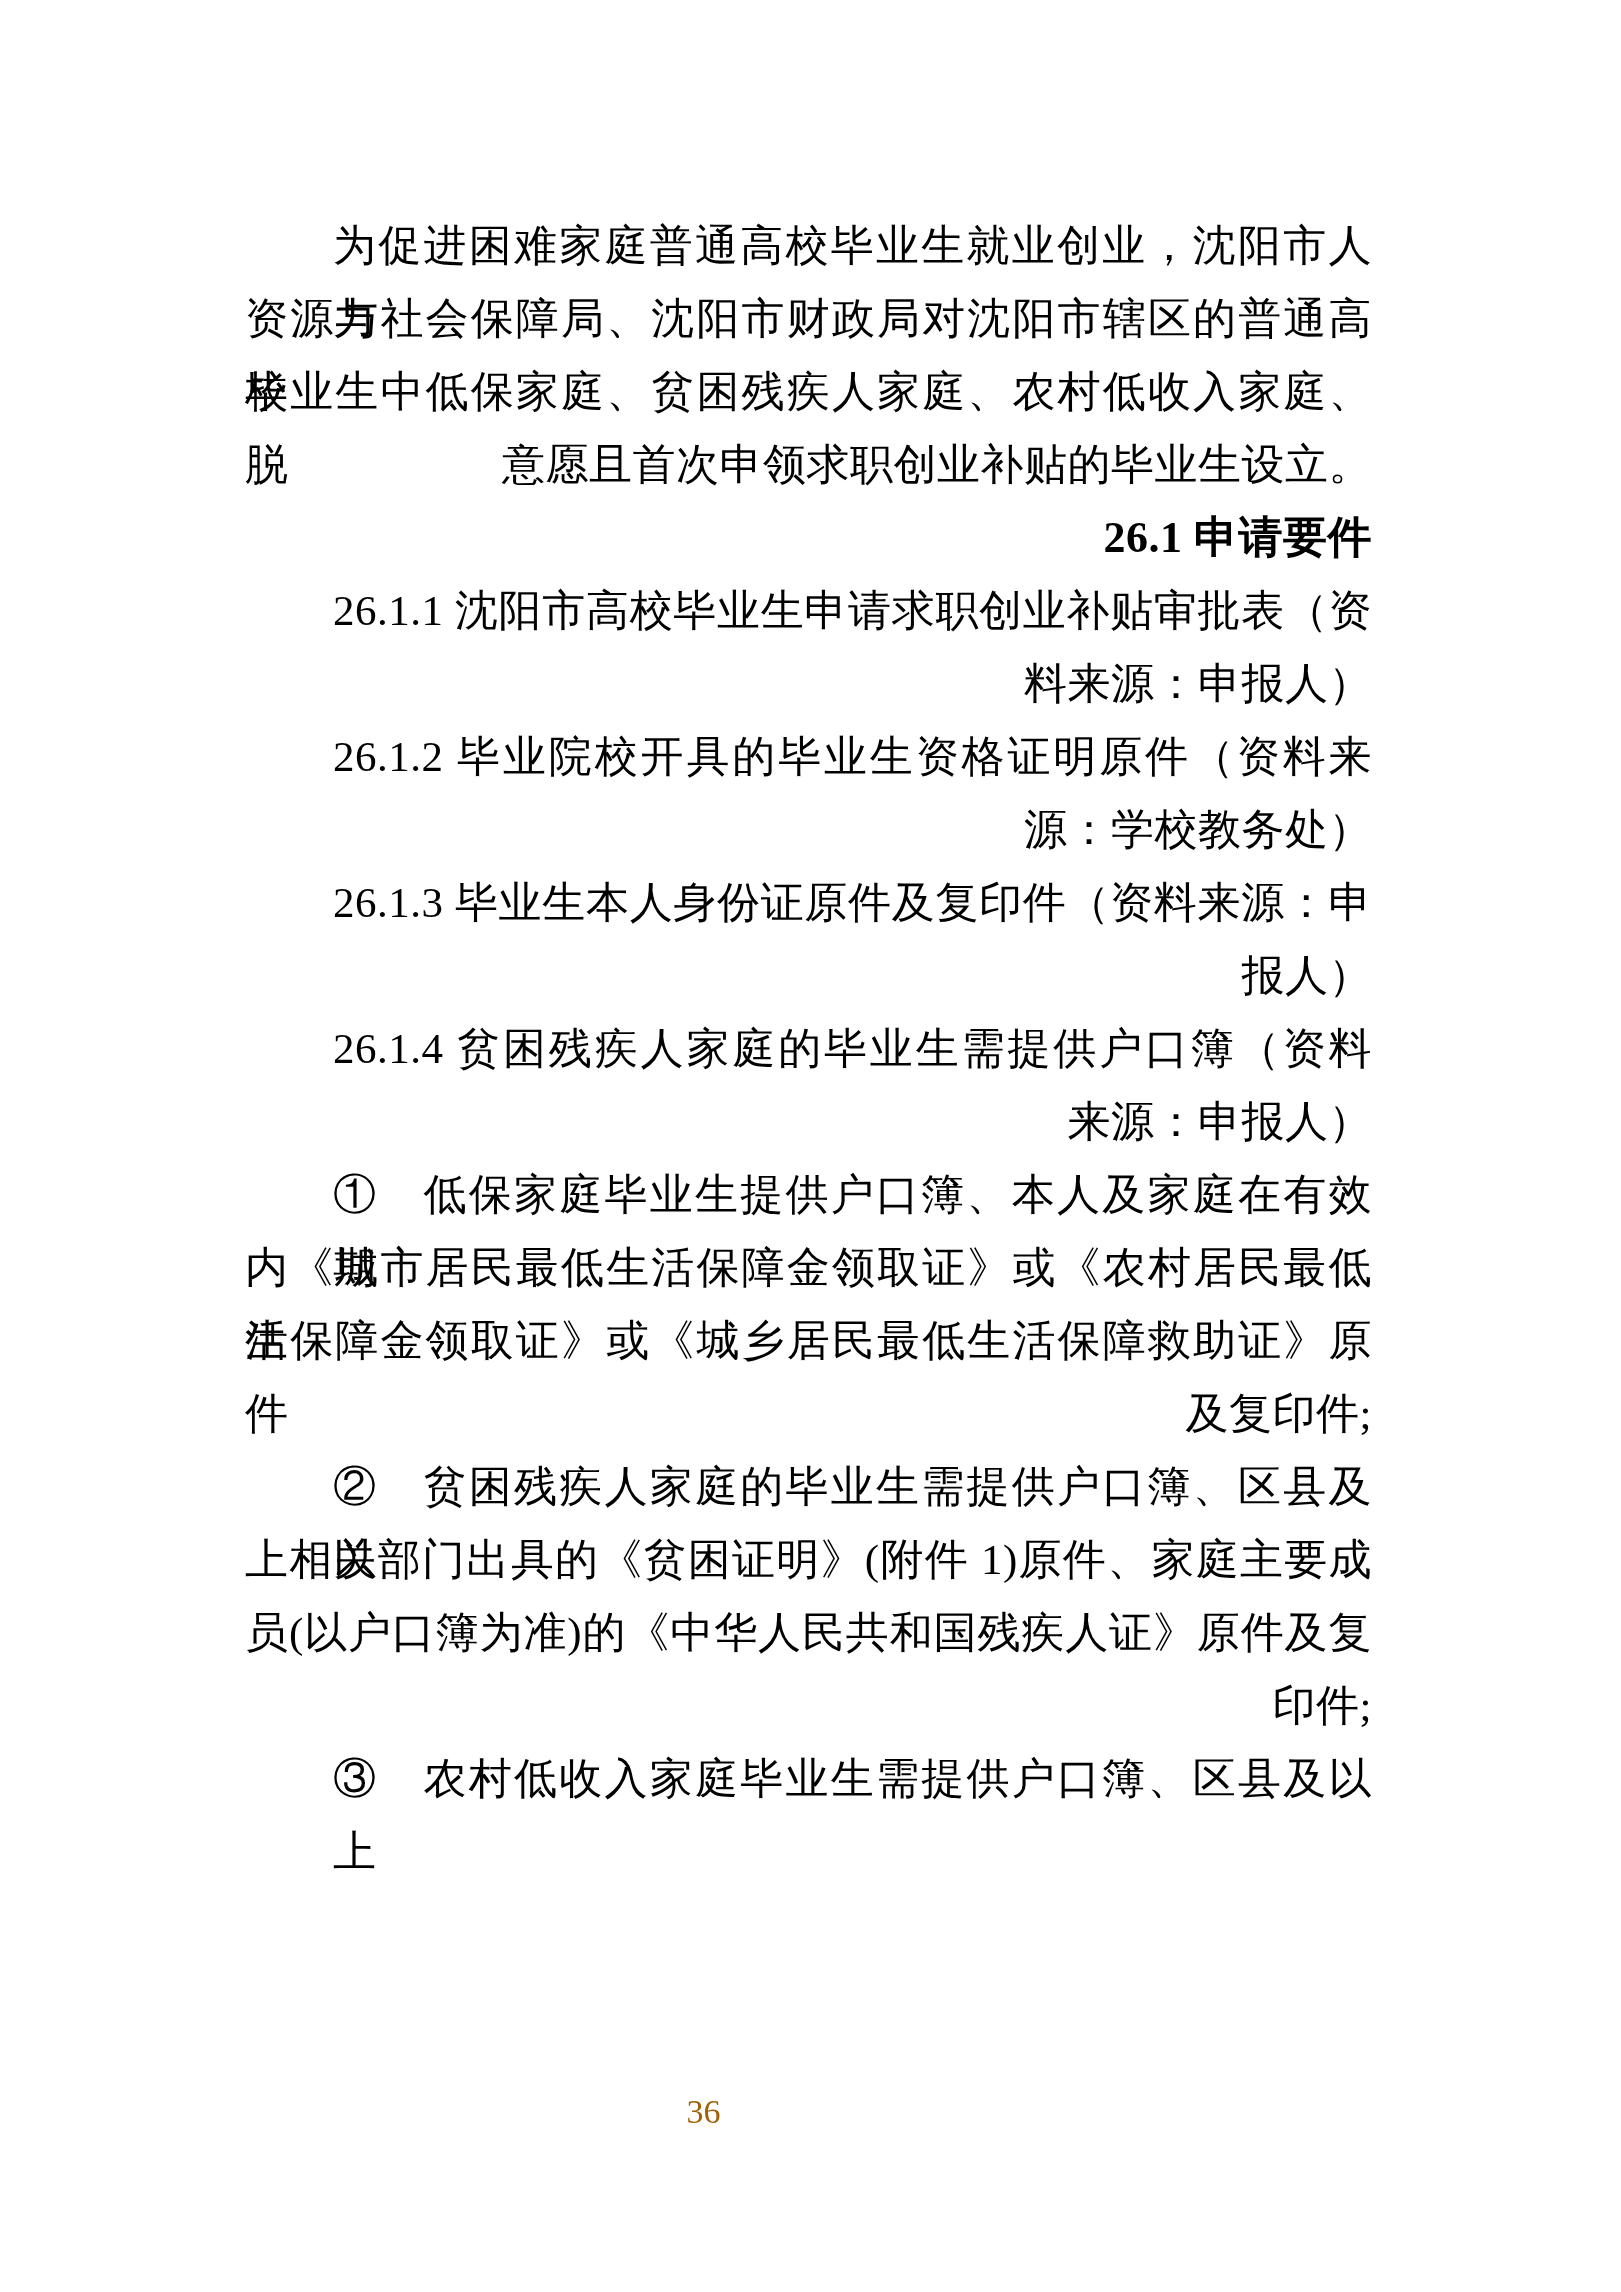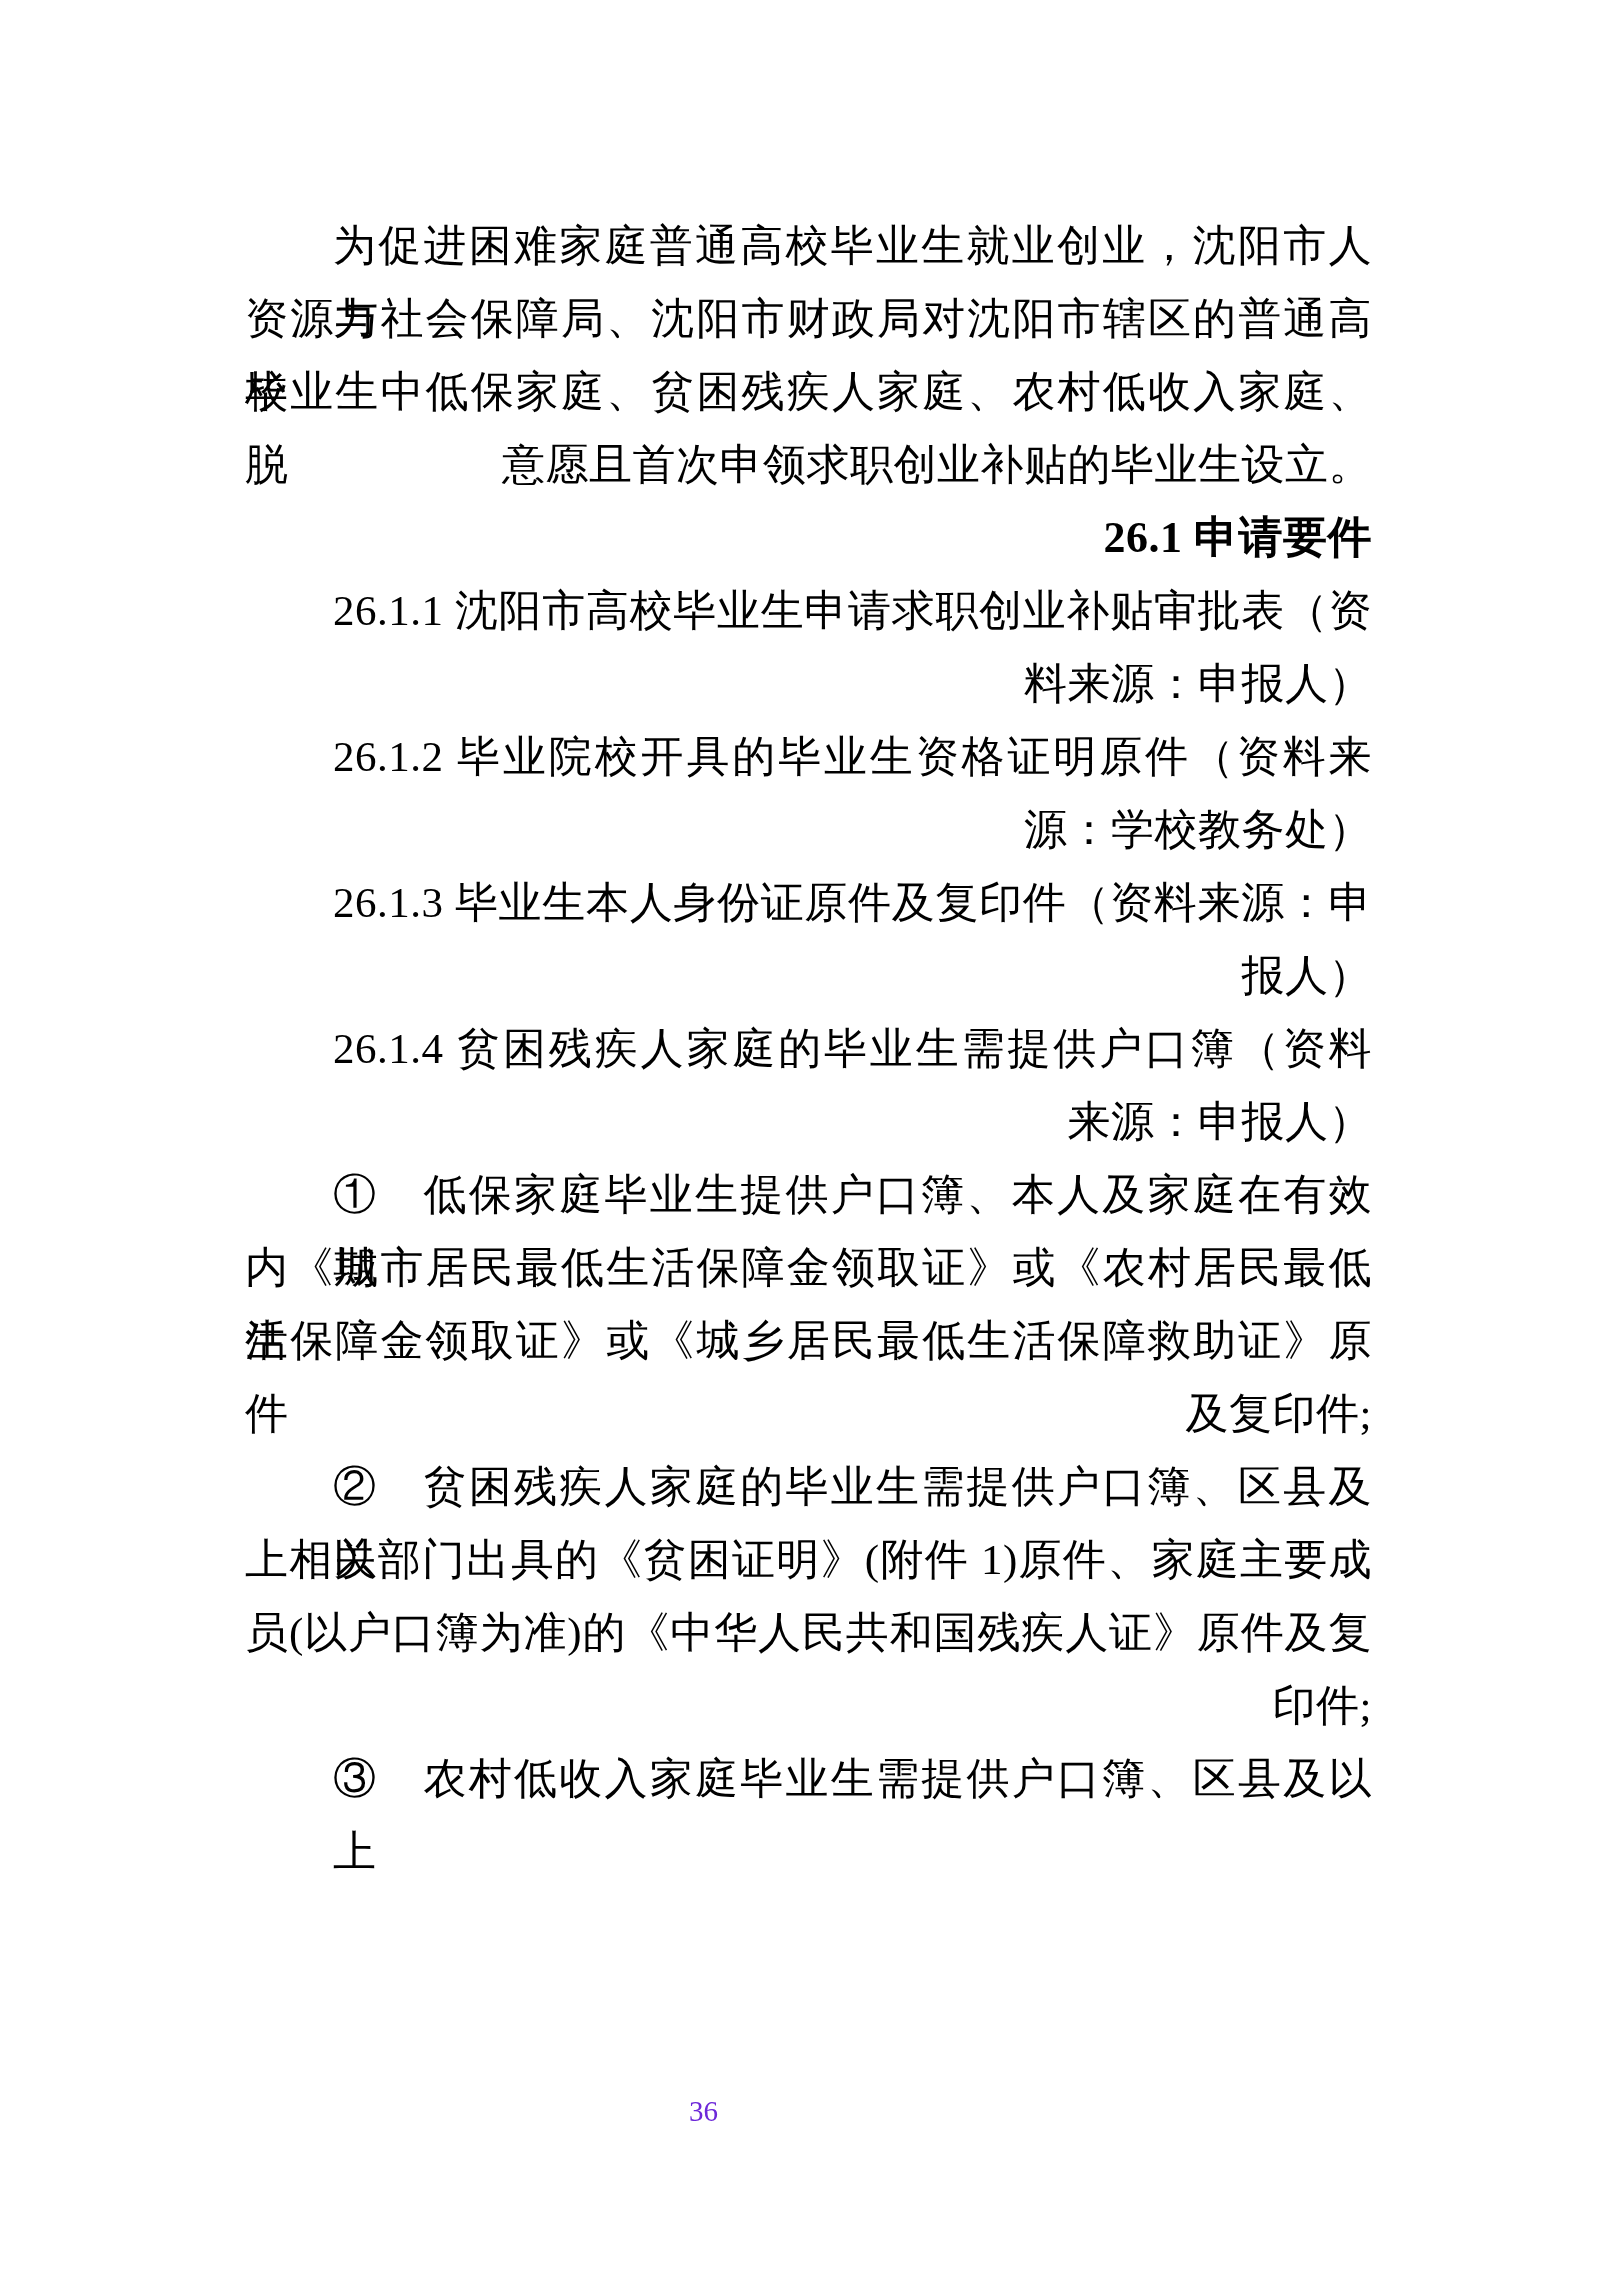--- a/index.html
+++ b/index.html
@@ -44,24 +44,24 @@
     font-weight: 700;
     font-family: Liberation Serif, serif;
     font-size: 44px;
   }
   .page-number {
     position: absolute;
     top: 2092px;
     left: 0;
     width: 100%;
     text-align: center;
-    font-size: 29px;
+    font-size: 34px;
     line-height: 39px;
     font-family: "Liberation Serif", "DejaVu Serif", serif;
-    color: #6d28d9;
+    color: #a16207;
   }
 </style>
 </head>
 <body>
 
 <div class="page">
   <div class="text-block" id="document-body">
       <div class="line indent justify">为促进困难家庭普通高校毕业生就业创业，沈阳市人力</div>
       <div class="line justify">资源与社会保障局、沈阳市财政局对沈阳市辖区的普通高校</div>
       <div class="line justify">毕业生中低保家庭、贫困残疾人家庭、农村低收入家庭、脱</div>

